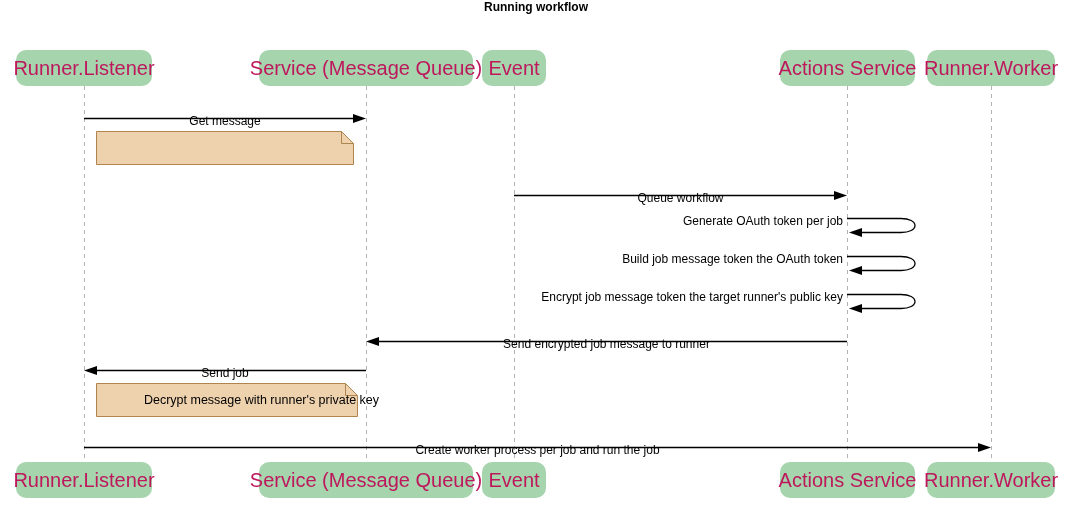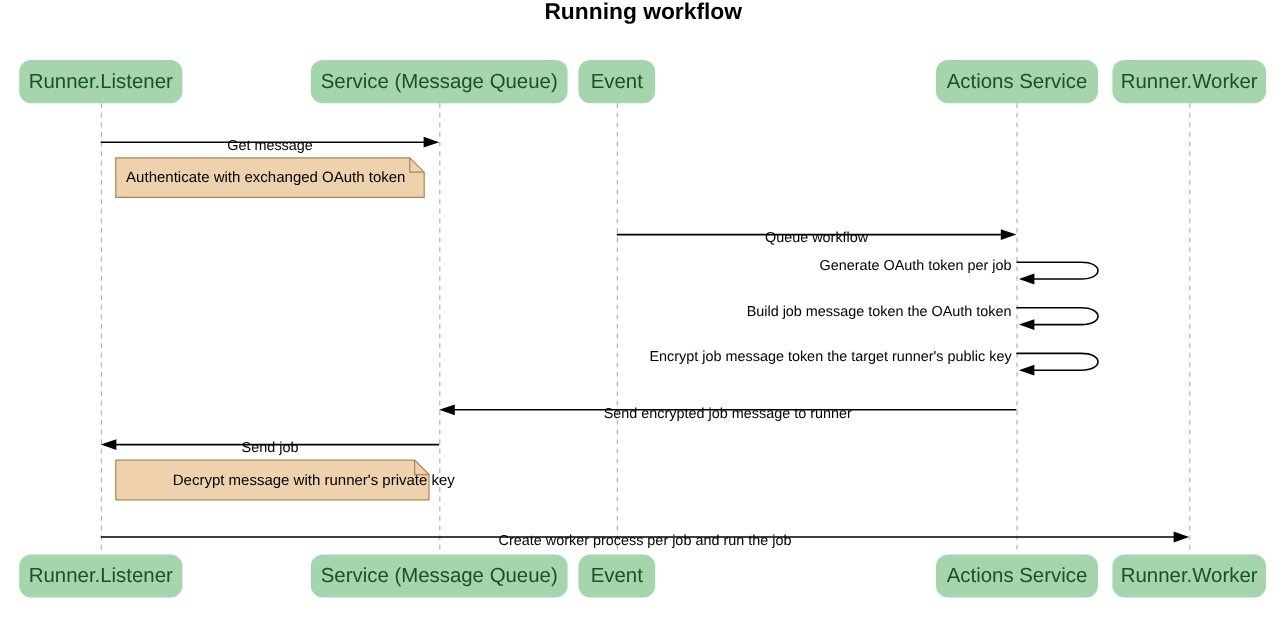--- a/index.html
+++ b/index.html
@@ -22,28 +22,28 @@
     overflow: hidden;
   }
   #canvas { position: absolute; left: 0; top: 0; }
   .lifeline { stroke: var(--lifeline); stroke-width: 1; stroke-dasharray: 4 4; }
   .msgline { stroke: var(--line); stroke-width: 1.3; fill: none; }
   .arrowhead { fill: var(--line); stroke: none; }
   .noteshape { fill: var(--note-fill); stroke: var(--note-border); stroke-width: 1; }
   .notefold { fill: none; stroke: var(--note-border); stroke-width: 1; }
   .title {
     position: absolute; left: 0; top: 11; width: 100%;
-    text-align: center; font-size: 19px; font-weight: bold;
+    text-align: center; font-size: 12px; font-weight: bold;
   }
   .pbox {
     position: absolute; height: 36px;
     background: var(--participant-fill);
     border-radius: 10px;
     display: flex; align-items: center; justify-content: center;
-    font-size: 17px; color: #14532d; white-space: nowrap;
+    font-size: 20px; color: #be185d; white-space: nowrap;
   }
   .mlabel {
     position: absolute; height: 16px; line-height: 16px;
     font-size: 12px; text-align: center; white-space: nowrap; margin-top: 12px;
   }
   .mlabel.right { text-align: right; }
   .ntext {
     position: absolute; height: 34px; line-height: 34px;
     font-size: 12.5px; text-align: center; white-space: nowrap;
   }
@@ -129,16 +129,15 @@
 
   <div class="mlabel" style="left:84px; top:101px; width:282px;">Get message</div>
   <div class="mlabel" style="left:514px; top:178px; width:333px;">Queue workflow</div>
   <div class="mlabel right" style="right:229px; top:201px;">Generate OAuth token per job</div>
   <div class="mlabel right" style="right:229px; top:239px;">Build job message token the OAuth token</div>
   <div class="mlabel right" style="right:229px; top:277px;">Encrypt job message token the target runner's public key</div>
   <div class="mlabel" style="left:366px; top:324px; width:481px;">Send encrypted job message to runner</div>
   <div class="mlabel" style="left:84px; top:353px; width:282px;">Send job</div>
   <div class="mlabel" style="left:84px; top:430px; width:907px;">Create worker process per job and run the job</div>
 
-  <div class="ntext" style="left:96px; top:131px; width:251px;">Authenticate with exchanged OAuth token</div>
   <div class="ntext" style="left:96px; top:383px; width:255px;padding-left:38px;">Decrypt message with runner's private key</div>
 
 </div>
 
 </body></html>

